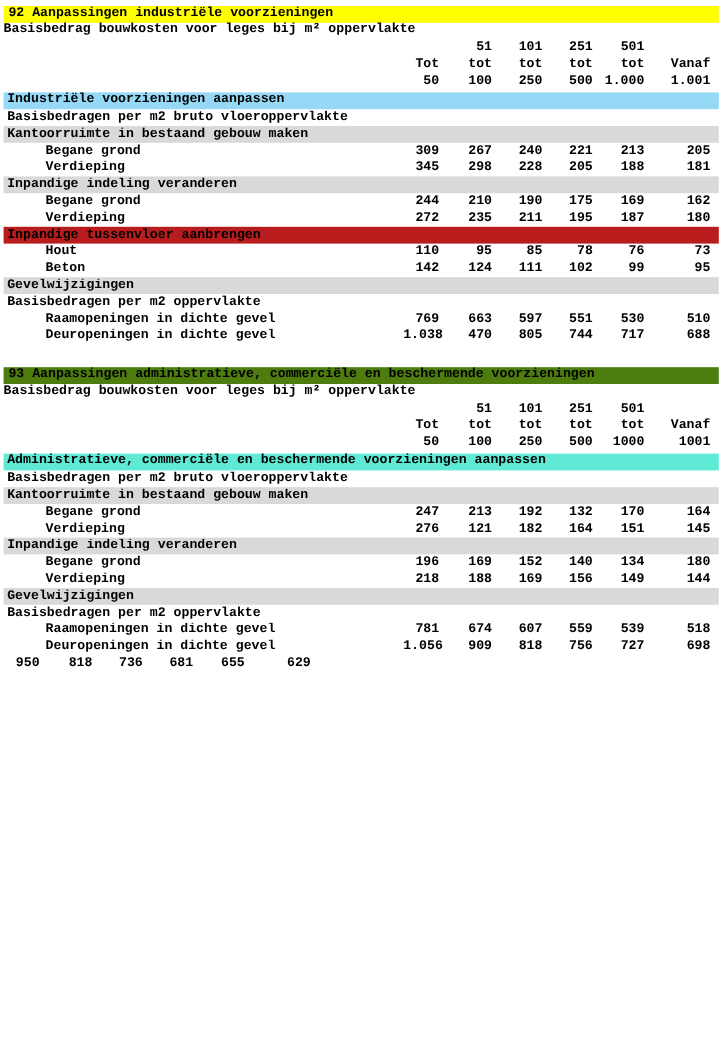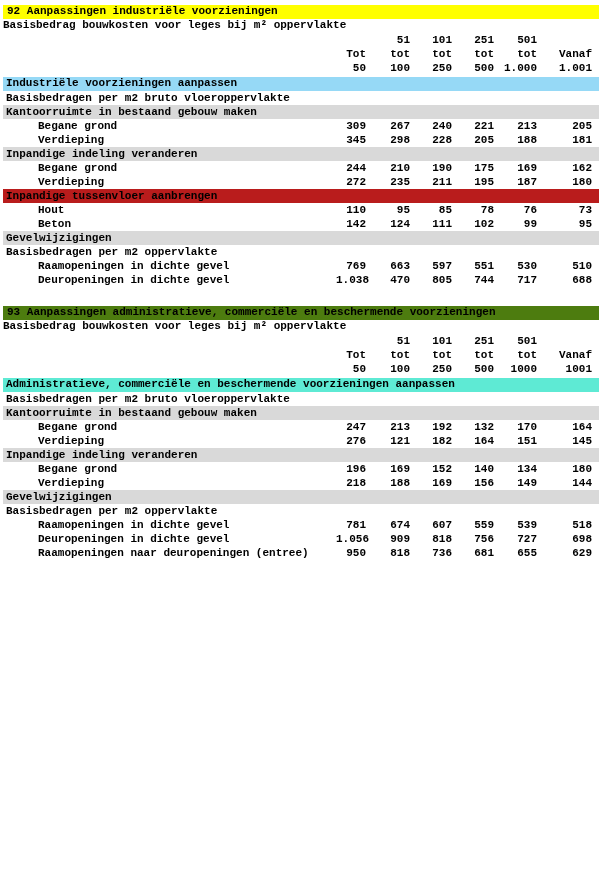--- a/index.html
+++ b/index.html
@@ -286,21 +286,20 @@
       <div class="row">
         <div class="label indent">Deuropeningen in dichte gevel</div>
         <div class="num c0">1.056</div>
         <div class="num c1">909</div>
         <div class="num c2">818</div>
         <div class="num c3">756</div>
         <div class="num c4">727</div>
         <div class="num c5">698</div>
       </div>
       <div class="row">
-        <div class="label indent">Raamopeningen naar deuropeningen (entree)</div>
         <div class="num c0">950</div>
         <div class="num c1">818</div>
         <div class="num c2">736</div>
         <div class="num c3">681</div>
         <div class="num c4">655</div>
         <div class="num c5">629</div>
       </div>
     </div>
   </div>
 

